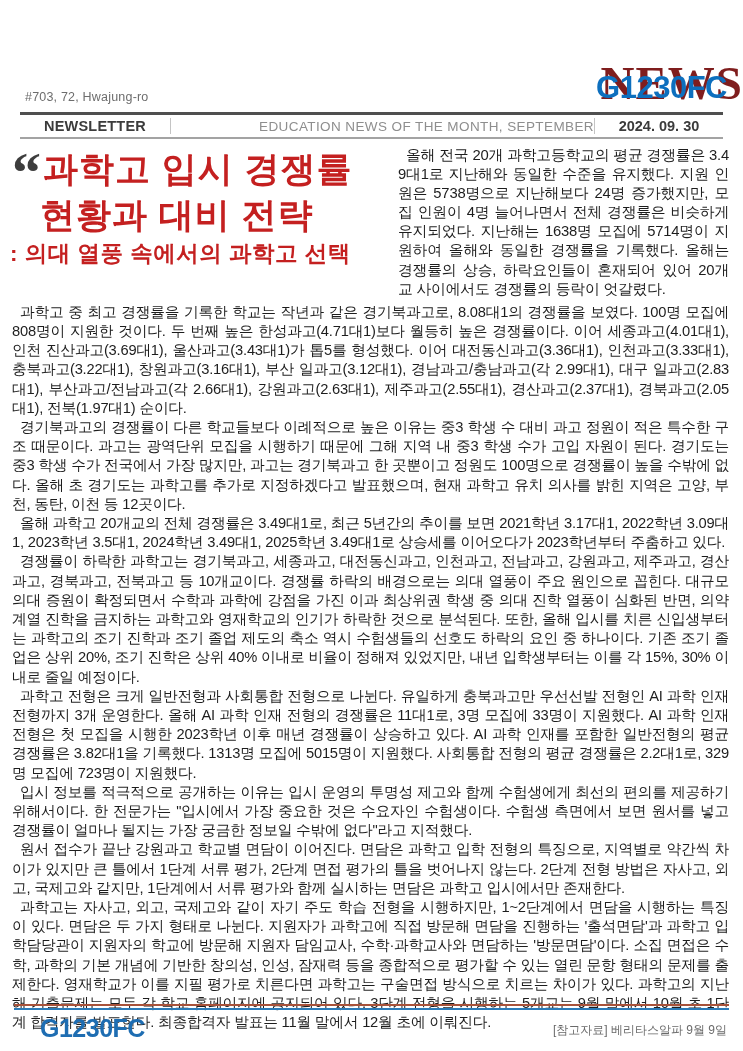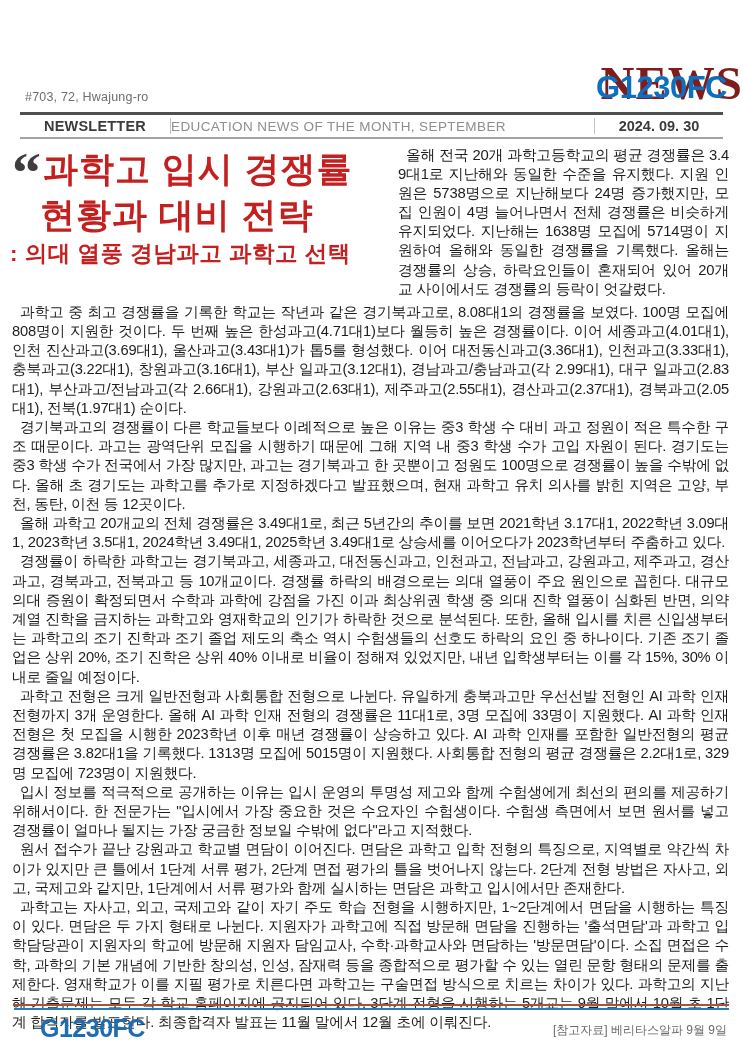--- a/index.html
+++ b/index.html
@@ -69,21 +69,21 @@
     color: #3b3b3b;
     letter-spacing: 0.2px;
   }
   .subheader-sep {
     width: 1px;
     height: 16px;
     background: #c4c4c4;
   }
   .subheader-center {
     flex: 1;
-    text-align: left;
+    text-align: right;
     font-size: 13.5px;
     color: #8e8e8e;
     letter-spacing: 0.4px;
   }
   .subheader-right {
     width: 128px;
     text-align: center;
     font-size: 14.5px;
     font-weight: bold;
     color: #3b3b3b;
@@ -205,21 +205,21 @@
     <div class="subheader-right">2024. 09. 30</div>
   </div>
 
   <div class="feature">
     <div class="feature-left">
       <div class="headline-row1">
         <span class="quote-mark">“</span>
         <span class="headline">과학고 입시 경쟁률</span>
       </div>
       <div class="headline headline-line2">현황과 대비 전략</div>
-      <div class="subheadline">: 의대 열풍 경남과고 과학고 선택</div>
+      <div class="subheadline">: 의대 열풍 속에서의 과학고 선택</div>
     </div>
     <div class="feature-right">
       <div class="intro-text">올해 전국 20개 과학고등학교의 평균 경쟁률은 3.49대1로 지난해와 동일한 수준을 유지했다. 지원 인원은 5738명으로 지난해보다 24명 증가했지만, 모집 인원이 4명 늘어나면서 전체 경쟁률은 비슷하게 유지되었다. 지난해는 1638명 모집에 5714명이 지원하여 올해와 동일한 경쟁률을 기록했다. 올해는 경쟁률의 상승, 하락요인들이 혼재되어 있어 20개교 사이에서도 경쟁률의 등락이 엇갈렸다.</div>
     </div>
   </div>
 
   <div class="article">
     <p>과학고 중 최고 경쟁률을 기록한 학교는 작년과 같은 경기북과고로, 8.08대1의 경쟁률을 보였다. 100명 모집에 808명이 지원한 것이다. 두 번째 높은 한성과고(4.71대1)보다 월등히 높은 경쟁률이다. 이어 세종과고(4.01대1), 인천 진산과고(3.69대1), 울산과고(3.43대1)가 톱5를 형성했다. 이어 대전동신과고(3.36대1), 인천과고(3.33대1), 충북과고(3.22대1), 창원과고(3.16대1), 부산 일과고(3.12대1), 경남과고/충남과고(각 2.99대1), 대구 일과고(2.83대1), 부산과고/전남과고(각 2.66대1), 강원과고(2.63대1), 제주과고(2.55대1), 경산과고(2.37대1), 경북과고(2.05대1), 전북(1.97대1) 순이다.</p>
     <p>경기북과고의 경쟁률이 다른 학교들보다 이례적으로 높은 이유는 중3 학생 수 대비 과고 정원이 적은 특수한 구조 때문이다. 과고는 광역단위 모집을 시행하기 때문에 그해 지역 내 중3 학생 수가 고입 자원이 된다. 경기도는 중3 학생 수가 전국에서 가장 많지만, 과고는 경기북과고 한 곳뿐이고 정원도 100명으로 경쟁률이 높을 수밖에 없다. 올해 초 경기도는 과학고를 추가로 지정하겠다고 발표했으며, 현재 과학고 유치 의사를 밝힌 지역은 고양, 부천, 동탄, 이천 등 12곳이다.</p>
     <p>올해 과학고 20개교의 전체 경쟁률은 3.49대1로, 최근 5년간의 추이를 보면 2021학년 3.17대1, 2022학년 3.09대1, 2023학년 3.5대1, 2024학년 3.49대1, 2025학년 3.49대1로 상승세를 이어오다가 2023학년부터 주춤하고 있다.</p>

